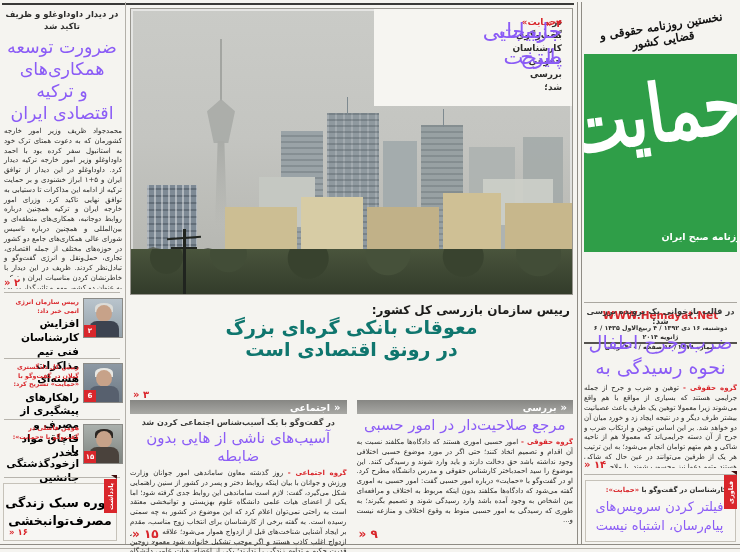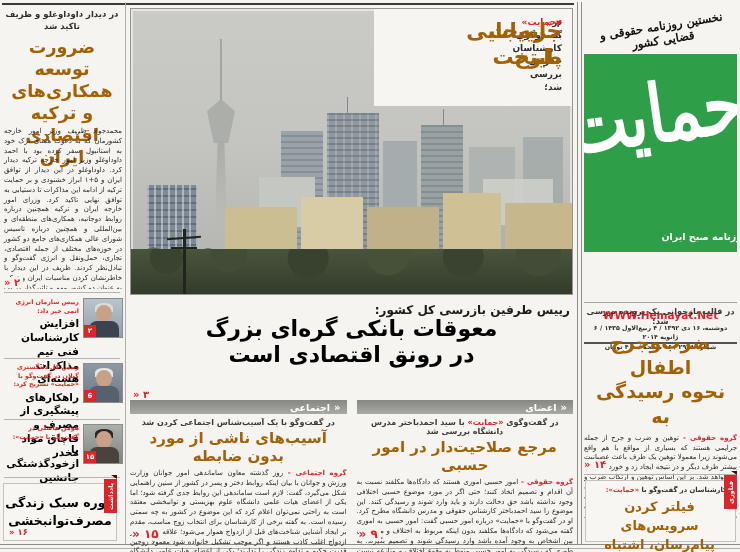--- a/index.html
+++ b/index.html
@@ -24,21 +24,21 @@
   .vline-left{position:absolute;left:125px;top:2px;width:1px;height:542px;background:#b3b0a9;}
   .vline-right-a{position:absolute;left:577px;top:2px;width:1px;height:542px;background:#8f8c85;}
   .vline-right-b{position:absolute;left:581px;top:2px;width:1px;height:542px;background:#8f8c85;}
   .rule-bottom-a{position:absolute;left:0;top:544px;width:740px;height:1px;background:#8f8c85;}
   .rule-bottom-b{position:absolute;left:0;top:548px;width:740px;height:1px;background:#b3b0a9;}
   .hr{position:absolute;height:1px;background:#b7b4ad;}
 
   
   .kicker{font-size:9px;font-weight:bold;color:#2e2e2c;line-height:1.45;}
   .kicker .brand{color:var(--red);}
-  .headline{font-weight:700;color:#a16207;}
+  .headline{font-weight:400;color:#8b5cf6;}
   .bodytxt{font-size:7px;line-height:1.4;text-align:justify;color:#272724;overflow:hidden;}
   .bodytxt .lead{color:var(--red);font-weight:bold;}
   .pageref{color:var(--red);font-weight:900;font-size:10px;}
 
   
   .col-left{position:absolute;left:2px;top:8px;width:120px;}
   .lt-kicker{text-align:center;font-size:8.5px;}
   .lt-headline{margin-top:3px;text-align:center;font-size:17.5px;line-height:1.26;}
   .lt-body{position:absolute;left:2px;top:127px;width:120px;height:162px;padding-left:2px;}
   .lt-ref{position:absolute;left:4px;top:277px;background:var(--paper);padding-right:3px;}
@@ -117,21 +117,21 @@
   .pole-arm{left:36px;top:228px;width:34px;height:2px;background:#20241f;transform:rotate(-4deg);}
   .pole-arm2{left:40px;top:238px;width:26px;height:2px;background:#20241f;}
 
   .photo-overlay{top:0;right:0;width:198px;height:97px;background:#f6f5f1;padding:7px 10px 0 6px;text-align:right;}
   .photo-overlay .k{font-size:9px;}
   .photo-overlay .h{font-size:21px;line-height:1.22;margin-top:3px;}
   .photo-overlay .r{margin-top:2px;font-size:10px;}
 
   
   .lead-kicker{position:absolute;left:130px;top:303px;width:440px;text-align:right;font-size:12px;font-weight:bold;color:#1c1c1a;}
-  .lead-headline{position:absolute;left:130px;top:316px;width:443px;text-align:center;font-size:22px;font-weight:900;line-height:1.18;color:#000000;}
+  .lead-headline{position:absolute;left:130px;top:316px;width:443px;text-align:center;font-size:19px;font-weight:900;line-height:1.18;color:#0f766e;}
   .lead-ref{position:absolute;left:133px;top:389px;}
 
   
   .subcols{position:absolute;left:130px;top:400px;width:443px;display:flex;gap:10px;}
   .subcol{flex:1;min-width:0;position:relative;height:143px;}
   .secbar{height:14px;background:linear-gradient(180deg,#868683,#a8a8a4);color:#fff;
           display:flex;align-items:center;justify-content:flex-start;padding:0 6px;gap:4px;
           font-size:9.5px;font-weight:bold;}
   .secbar .chev{font-size:10px;}
   .sub-kicker{margin-top:4px;text-align:center;font-size:8px;font-weight:bold;color:#3a3a38;}
@@ -279,53 +279,48 @@
         <span>با کارشناسان حقوقی بررسی شد؛</span>
       </div>
       <div class="h headline">
         <div>جزییات طرح</div>
         <div>جابه‌جایی پایتخت</div>
       </div>
       <div class="r pageref">۴ «</div>
     </div>
   </div>
 
-  <div class="lead-kicker">رییس طرفین بازرسی کل کشور:</div>
+  <div class="lead-kicker">رییس سازمان بازرسی کل کشور:</div>
   <div class="lead-headline">
     <div>معوقات بانکی گره‌ای بزرگ</div>
     <div>در رونق اقتصادی است</div>
   </div>
   <div class="lead-ref pageref">۳ «</div>
 
   <div class="subcols">
 
     <div class="subcol">
       <div class="secbar">
         <span class="chev">«</span>
-        <span>اعضای</span>
-      </div>
-      <div class="sub-kicker">
-        <span>در گفت‌وگوی</span>
-        <span class="brand" style="color:var(--red);">«حمایت»</span>
-        <span>با سید احمدباختر مدرس دانشگاه بررسی شد</span>
+        <span>بررسی</span>
       </div>
       <div class="sub-headline headline">مرجع صلاحیت‌دار در امور حسبی</div>
       <div class="sub-body bodytxt">
         <span class="lead">گروه حقوقی - </span><span>امور حسبی اموری هستند که دادگاه‌ها مکلفند نسبت به آن اقدام و تصمیم اتخاذ کنند؛ حتی اگر در مورد موضوع حسبی اختلافی وجود نداشته باشد حق دخالت دارند و باید وارد شوند و رسیدگی کنند. این موضوع را سید احمدباختر کارشناس حقوقی و مدرس دانشگاه مطرح کرد. او در گفت‌وگو با «حمایت» درباره امور حسبی گفت: امور حسبی به اموری گفته می‌شود که دادگاه‌ها مکلفند بدون اینکه مربوط به اختلاف و مرافعه‌ای بین اشخاص به وجود آمده باشد وارد رسیدگی شوند و تصمیم بگیرند؛ به طوری که رسیدگی به امور حسبی منوط به وقوع اختلاف و منازعه نیست و...</span>
       </div>
       <div class="sub-ref pageref">۹ «</div>
     </div>
 
     <div class="subcol">
       <div class="secbar">
         <span class="chev">«</span>
         <span>اجتماعی</span>
       </div>
       <div class="sub-kicker">در گفت‌وگو با یک آسیب‌شناس اجتماعی کردن شد</div>
-      <div class="sub-headline headline">آسیب‌های ناشی از مورد بدون ضابطه</div>
+      <div class="sub-headline headline">آسیب‌های ناشی از هایی بدون ضابطه</div>
       <div class="sub-body bodytxt">
         <span class="lead">گروه اجتماعی - </span><span>روز گذشته معاون ساماندهی امور جوانان وزارت ورزش و جوانان با بیان اینکه روابط دختر و پسر در کشور از سنین راهنمایی شکل می‌گیرد، گفت: لازم است ساماندهی این روابط جدی گرفته شود؛ اما یکی از اعضای هیات علمی دانشگاه علوم بهزیستی و توانبخشی معتقد است به راحتی نمی‌توان اعلام کرد که این موضوع در کشور به چه سمتی رسیده است. به گفته برخی از کارشناسان برای انتخاب زوج مناسب، مقدم بر ایجاد آشنایی شناخت‌های قبل از ازدواج هموار می‌شود؛ علاقه‌های قبل از ازدواج اغلب کاذب هستند و اگر موجب تشکیل خانواده شود معمولا زوجین قدرت حکیم و تداوم زندگی را ندارند؛ یکی از اعضای هیات علمی دانشگاه علوم...</span>
       </div>
       <div class="sub-ref pageref">۱۵ «</div>
     </div>
 
   </div>
 
   <div class="tagline">نخستین روزنامه حقوقی و قضایی کشور</div>
 

